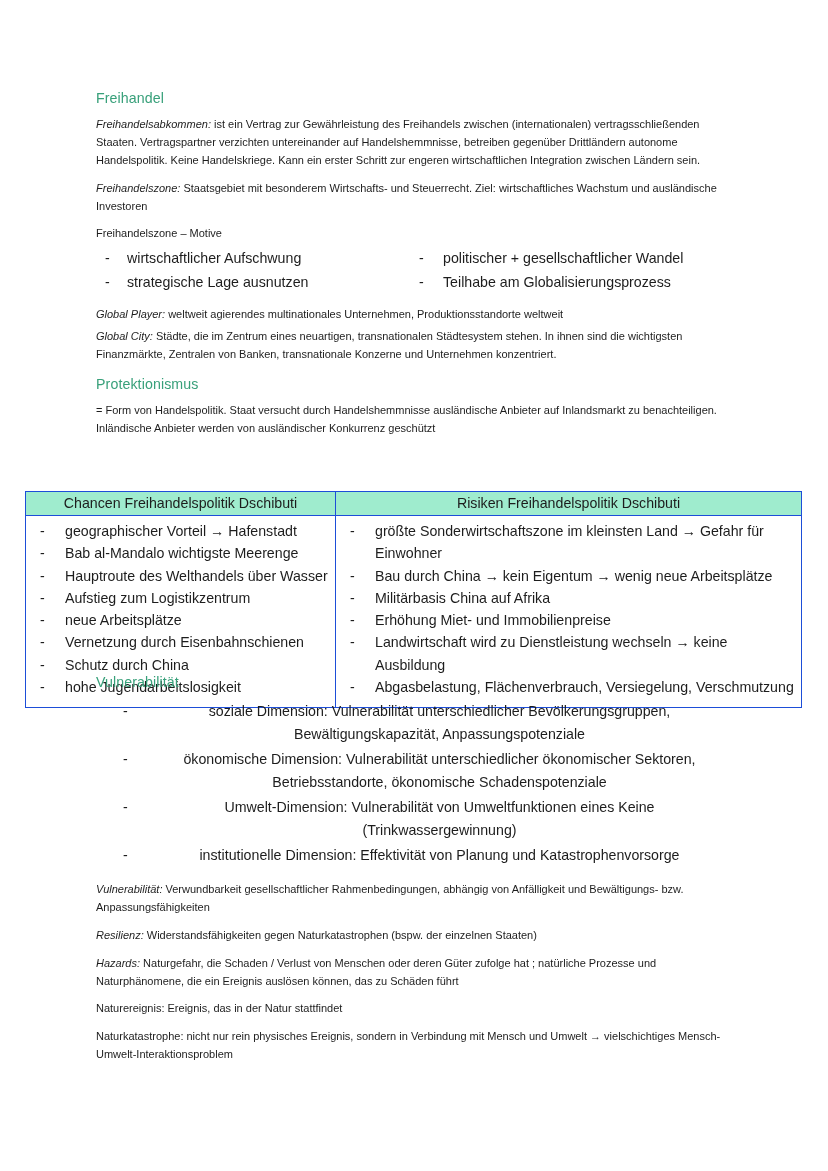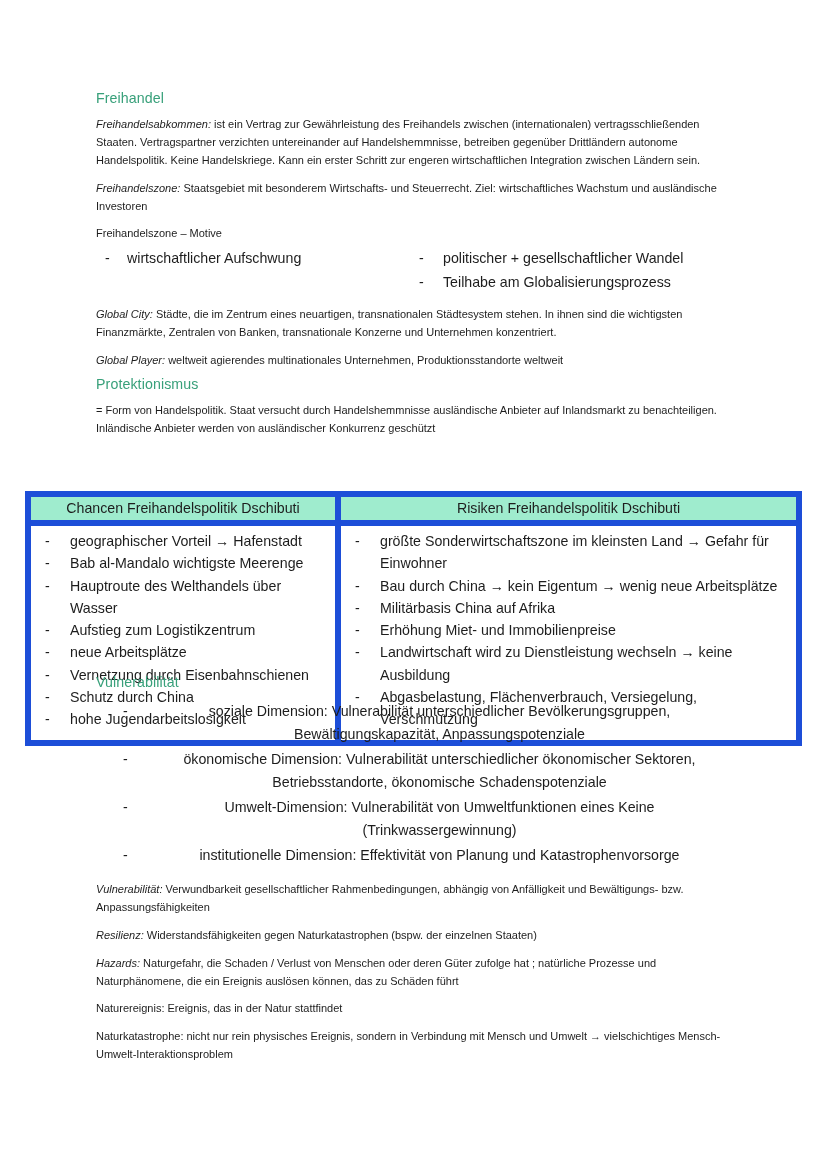--- a/index.html
+++ b/index.html
@@ -102,21 +102,21 @@
     left: 25px;
     top: 491px;
     width: 777px;
   }
   table.cmp {
     border-collapse: collapse;
     width: 100%;
     table-layout: fixed;
   }
   table.cmp th, table.cmp td {
-    border: 6px solid #1d4ed8;
+    border: 1px solid #1d4ed8;
     vertical-align: top;
     padding: 0;
   }
   table.cmp th {
     background: #9fecce;
     font-family: "Liberation Sans", sans-serif;
     font-size: 14.2px;
     font-weight: 400;
     text-align: center;
     padding: 3px 4px 4px 4px;
@@ -154,33 +154,34 @@
     <p class="para"><span class="term">Freihandelsabkommen:</span><span> ist ein Vertrag zur Gewährleistung des Freihandels zwischen (internationalen) vertragsschließenden Staaten. Vertragspartner verzichten untereinander auf Handelshemmnisse, betreiben gegenüber Drittländern autonome Handelspolitik. Keine Handelskriege. Kann ein erster Schritt zur engeren wirtschaftlichen Integration zwischen Ländern sein.</span></p>
 
     <p class="para"><span class="term">Freihandelszone:</span><span> Staatsgebiet mit besonderem Wirtschafts- und Steuerrecht. Ziel: wirtschaftliches Wachstum und ausländische Investoren</span></p>
 
     <p class="para tight">Freihandelszone – Motive</p>
 
     <div class="motive-cols">
       <div class="col left">
         <ul class="dash">
           <li>wirtschaftlicher Aufschwung</li>
+          <li>strategische Lage ausnutzen</li>
         </ul>
       </div>
       <div class="col right">
         <ul class="dash">
           <li>politischer + gesellschaftlicher Wandel</li>
           <li>Teilhabe am Globalisierungsprozess</li>
         </ul>
       </div>
     </div>
 
+    <p class="para tight"><span class="term">Global Player:</span><span> weltweit agierendes multinationales Unternehmen, Produktionsstandorte weltweit</span></p>
+
     <p class="para"><span class="term">Global City:</span><span> Städte, die im Zentrum eines neuartigen, transnationalen Städtesystem stehen. In ihnen sind die wichtigsten Finanzmärkte, Zentralen von Banken, transnationale Konzerne und Unternehmen konzentriert.</span></p>
-
-    <p class="para tight"><span class="term">Global Player:</span><span> weltweit agierendes multinationales Unternehmen, Produktionsstandorte weltweit</span></p>
 
     <h2 class="h-green">Protektionismus</h2>
 
     <p class="para">= Form von Handelspolitik. Staat versucht durch Handelshemmnisse ausländische Anbieter auf Inlandsmarkt zu benachteiligen. Inländische Anbieter werden von ausländischer Konkurrenz geschützt</p>
   </div>
 
   <div class="tbl-wrap">
     <table class="cmp">
       <colgroup>
           <col class="col-left">

